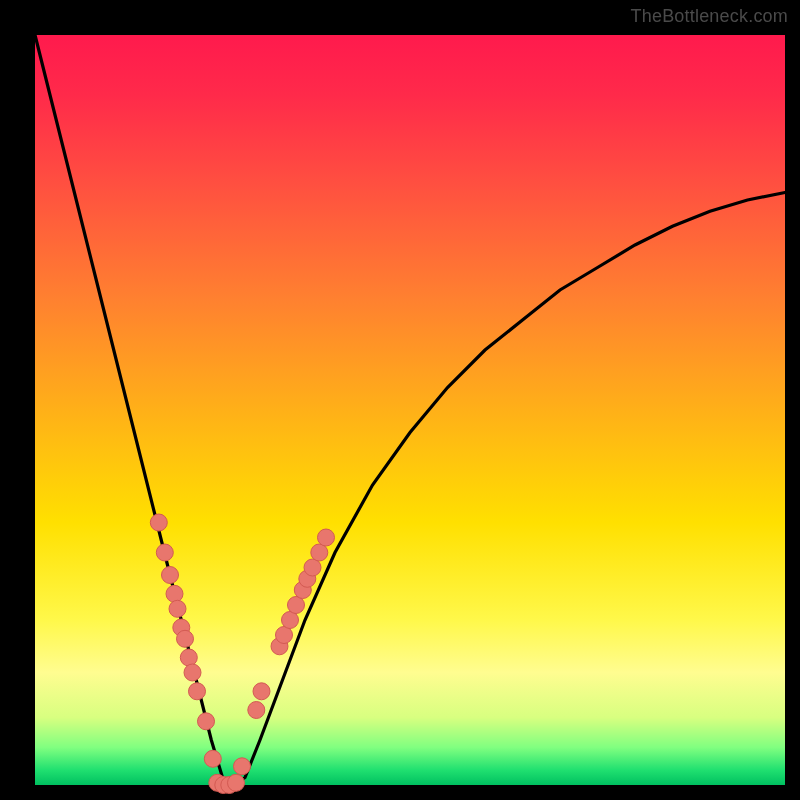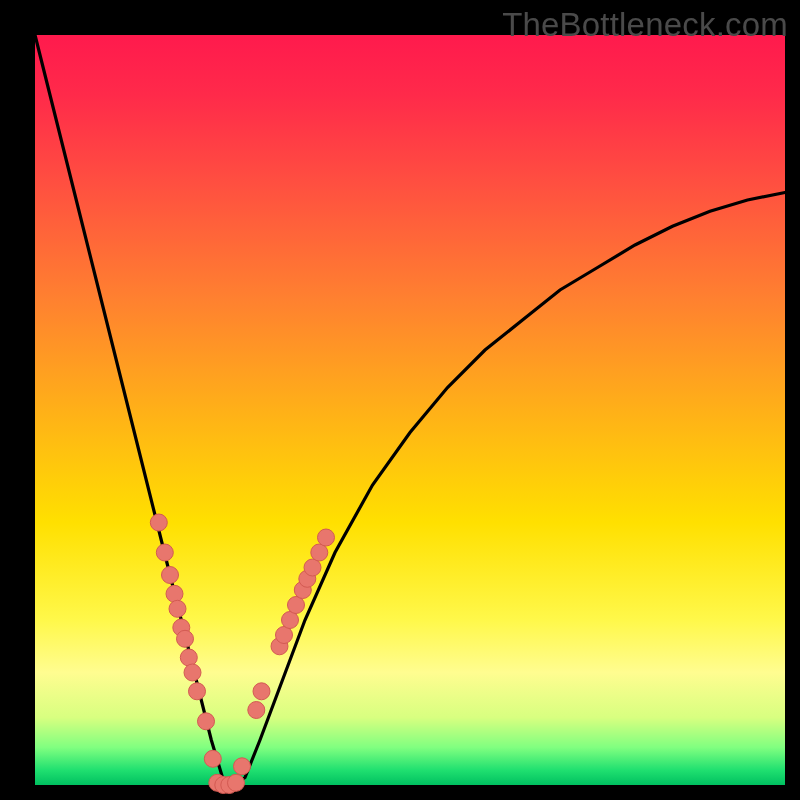--- a/index.html
+++ b/index.html
@@ -37,21 +37,21 @@
       #80ff80 95%,
       #20e070 98%,
       #00c060 100%
     );
   }
   .watermark {
     position: absolute;
     right: 12px;
     top: 6px;
     font-family: Arial, Helvetica, sans-serif;
-    font-size: 33px;
+    font-size: 18px;
     font-weight: 500;
     color: #4a4a4a;
     letter-spacing: 0.2px;
     margin-left: 32px;
   }
   svg.curve {
     position: absolute;
     left: 0;
     top: 0;
     width: 750px;

